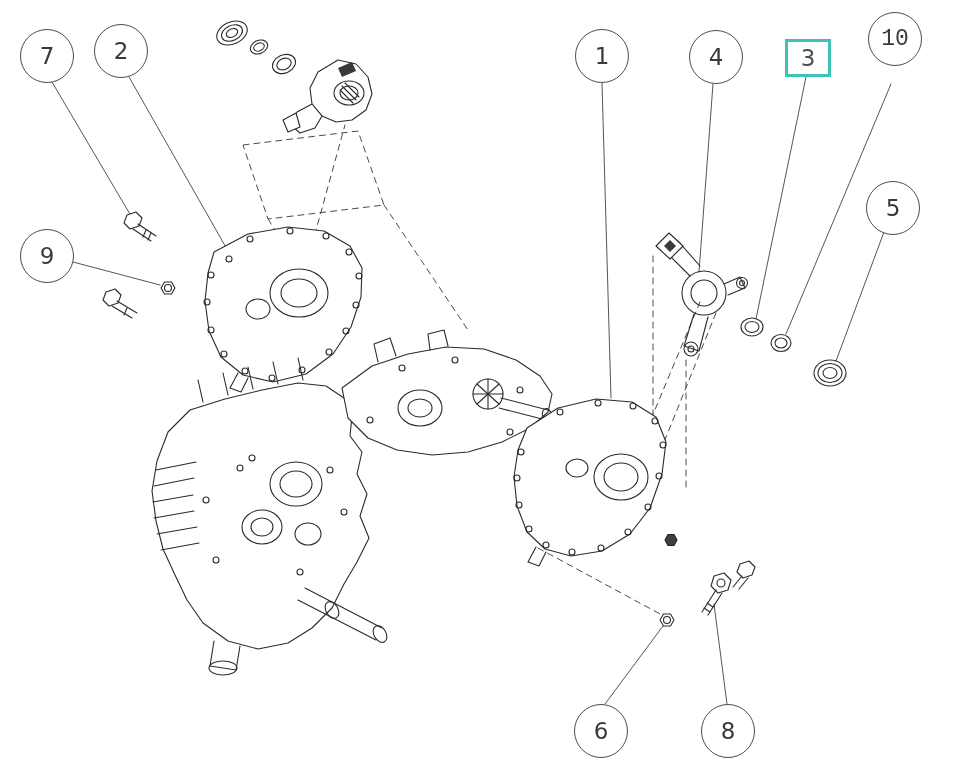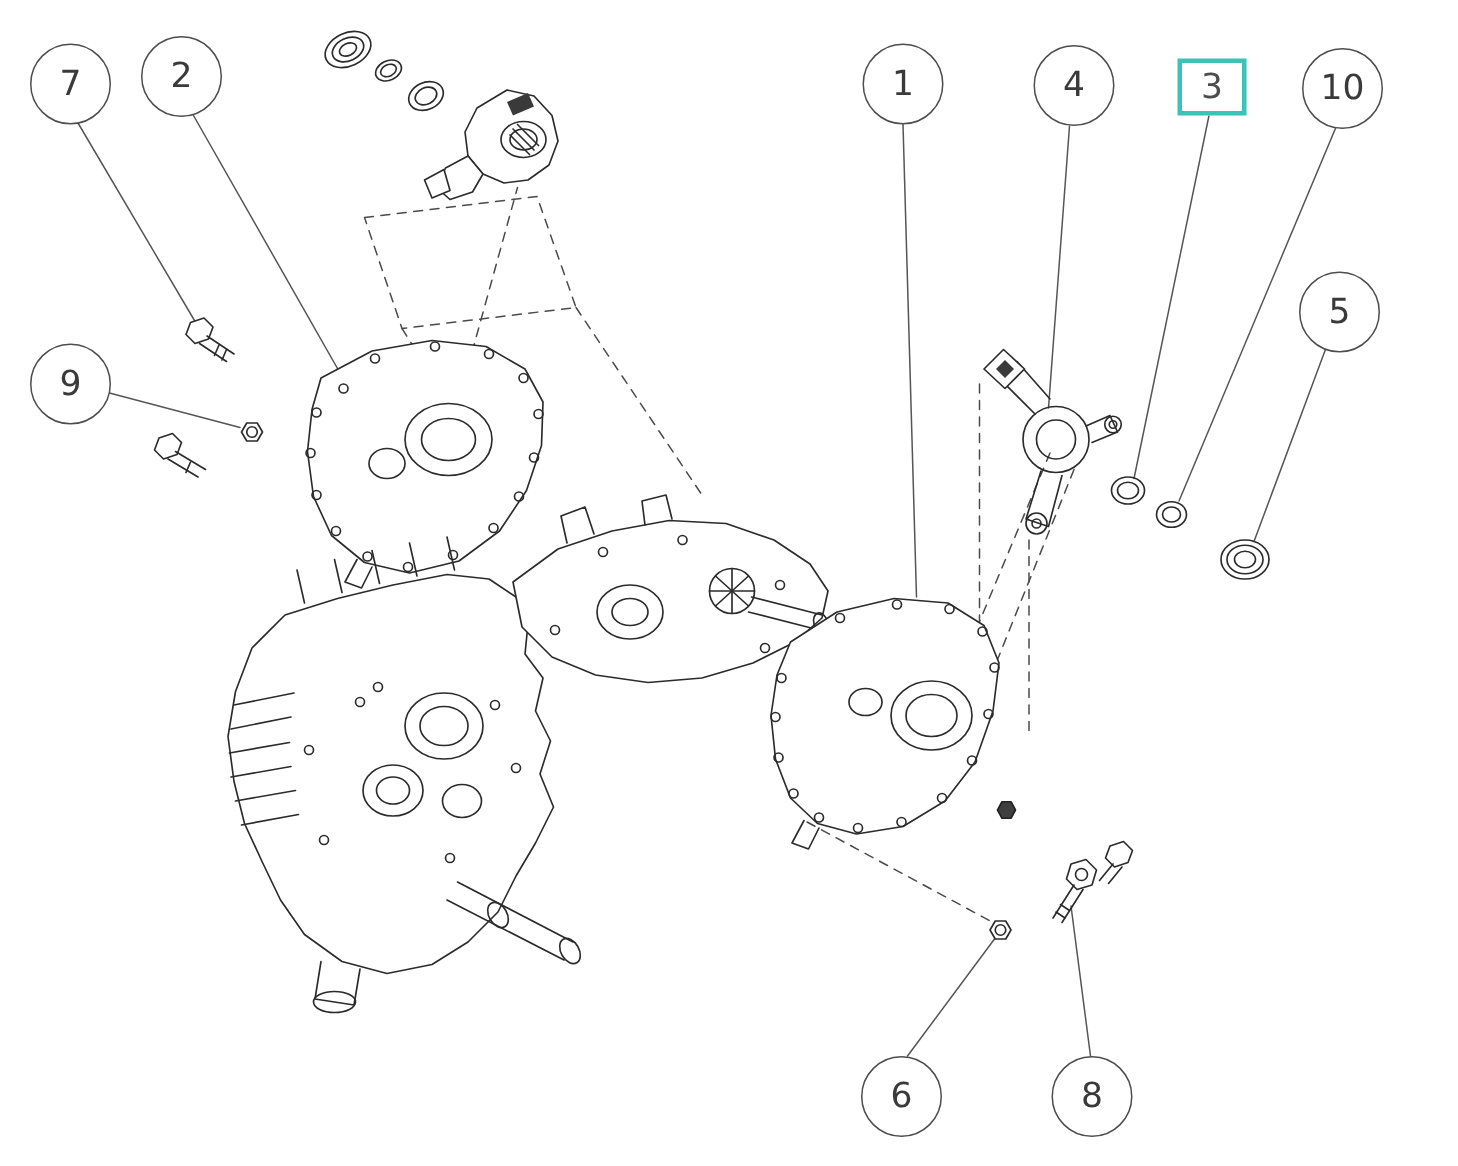--- a/index.html
+++ b/index.html
@@ -262,21 +262,21 @@
     </div>
   <div class="balloon" style="left:575px;top:29px;">
       <span>1</span>
     </div>
   <div class="balloon" style="left:689px;top:30px;">
       <span>4</span>
     </div>
   <div class="balloon square" style="left: 785px; top: 39px; border-color: rgb(60, 194, 182);">
       <span>3</span>
     </div>
-  <div class="balloon" style="left:868px;top:32px;">
+  <div class="balloon" style="left:868px;top:12px;font-family:Liberation Mono, monospace;">
       <span>10</span>
     </div>
   <div class="balloon" style="left:866px;top:181px;">
       <span>5</span>
     </div>
   <div class="balloon" style="left:574px;top:704px;">
       <span>6</span>
     </div>
   <div class="balloon" style="left:701px;top:704px;">
       <span>8</span>

